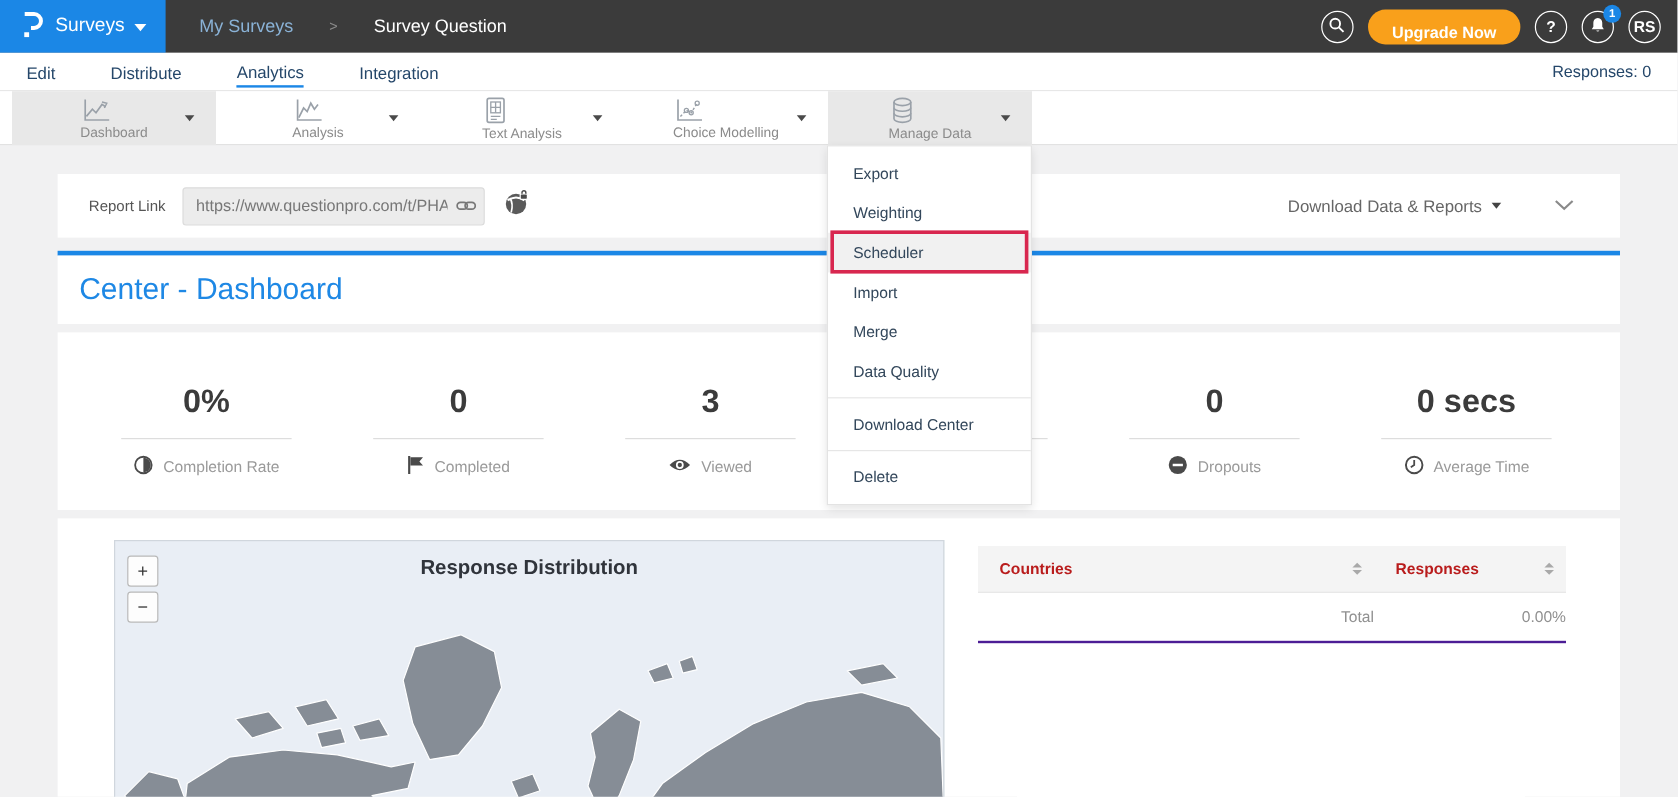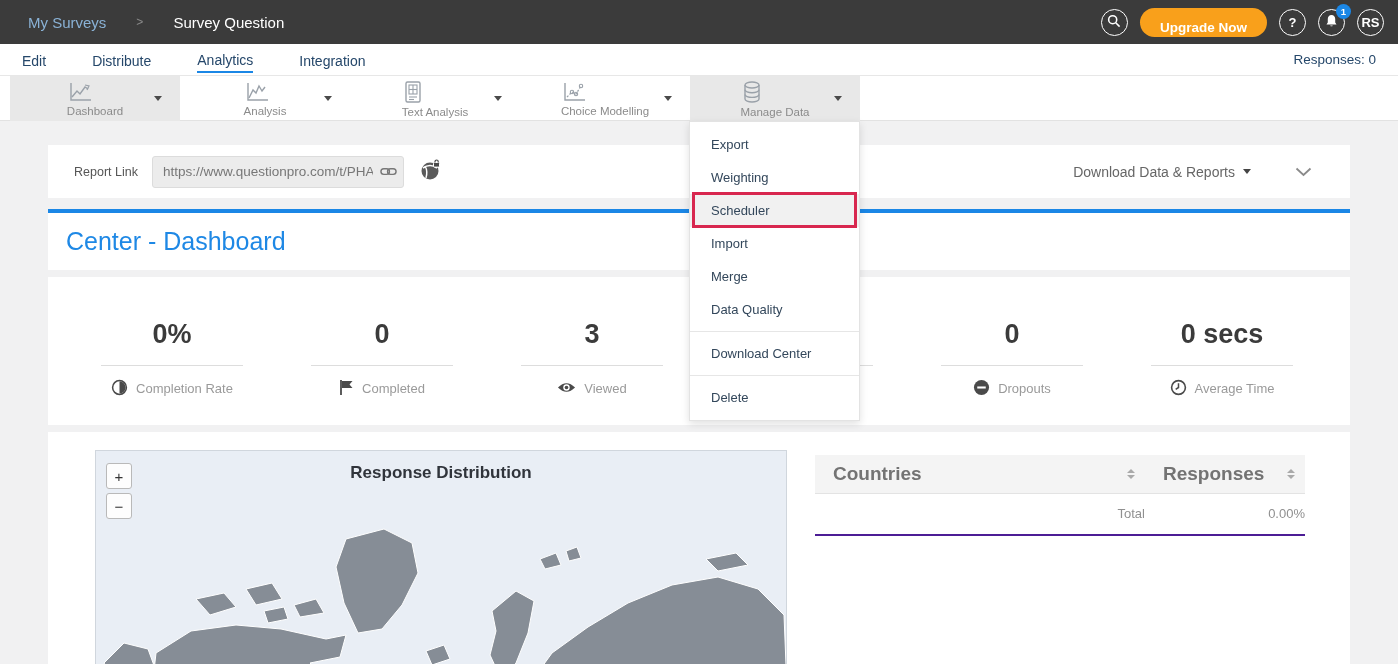--- a/index.html
+++ b/index.html
@@ -97,37 +97,47 @@
     border:1px solid #d0d6dd; overflow:hidden; }
   .map-title { text-align:center; font-size:17px; font-weight:700; color:#30343b; margin-top:12px;
     font-family:"Liberation Sans", sans-serif; }
   .zoom-btns { position:absolute; left:10px; top:12px; display:flex; flex-direction:column; gap:4px; z-index:5; }
   .zoom-btn { width:26px; height:26px; background:#fdfdfd; border:1px solid #b9b9b9; border-radius:3px;
     font-size:15px; color:#333; cursor:pointer; line-height:1;
     font-family:"Liberation Sans", sans-serif; }
   .world-svg { position:absolute; left:0; top:52px; }
 
   .geo-table { position:absolute; left:767px; top:23px; width:490px; border-collapse:collapse; }
-  .geo-table th { background:#f4f4f4; height:38px; text-align:left; font-size:19px; color:#737373;
+  .geo-table th { background:#f4f4f4; height:38px; text-align:left; font-size:13px; color:#b91c1c;
     font-weight:700; padding-left:18px; border-bottom:1px solid #e3e3e3; cursor:pointer; }
   .geo-table td { height:42px; font-size:13px; color:#909090; padding-left:18px;
     border-bottom:2px solid #4c1d95;text-align:right; }
   .th-inner { display:flex; align-items:center; justify-content:space-between; padding-right:10px; }
   .sort-icon { display:flex; flex-direction:column; gap:2px; }
   .sort-icon .up { width:0;height:0;border-left:4px solid transparent;border-right:4px solid transparent;
     border-bottom:4px solid #a9a9a9; }
   .sort-icon .down { width:0;height:0;border-left:4px solid transparent;border-right:4px solid transparent;
     border-top:4px solid #a9a9a9; }
 </style>
 </head>
 <body>
 
 <div class="page">
 
   <div class="topbar">
+    <div class="logo-box">
+      <span>
+        <svg width="22" height="26" viewBox="0 0 24 28">
+          <path d="M5 5 H13.5 a6.3 6.3 0 0 1 0 12.6 h-2.8" fill="none" stroke="#fff" stroke-width="3.6"></path>
+          <rect x="4.6" y="21.5" width="4.4" height="4.4" fill="#fff"></rect>
+        </svg>
+      </span>
+      <span class="product">Surveys</span>
+      <span class="logo-caret"></span>
+    </div>
     <div class="crumbs">
       <span class="crumb-parent">My Surveys</span>
       <span class="crumb-sep">&gt;</span>
       <span class="crumb-current">Survey Question</span>
     </div>
     <div class="top-actions">
       <div class="circle-btn">
         <span>
           <svg width="14" height="14" viewBox="0 0 16 16">
             <circle cx="6.5" cy="6.5" r="4.6" fill="none" stroke="#fff" stroke-width="1.8"></circle>

